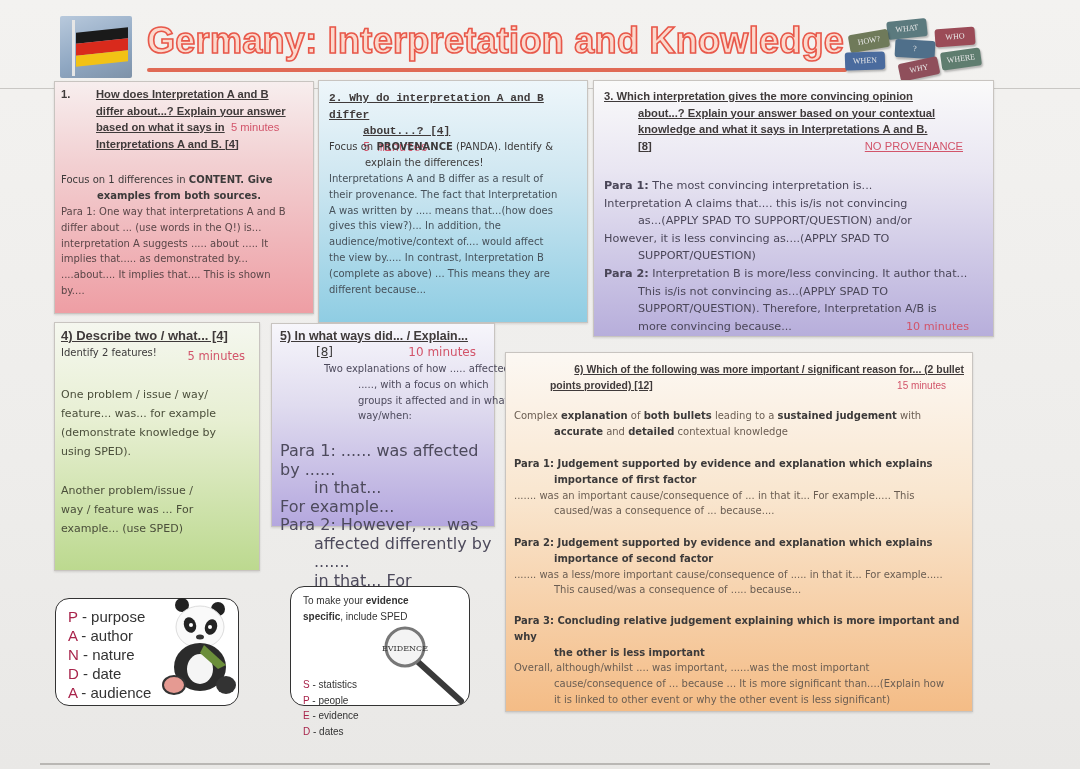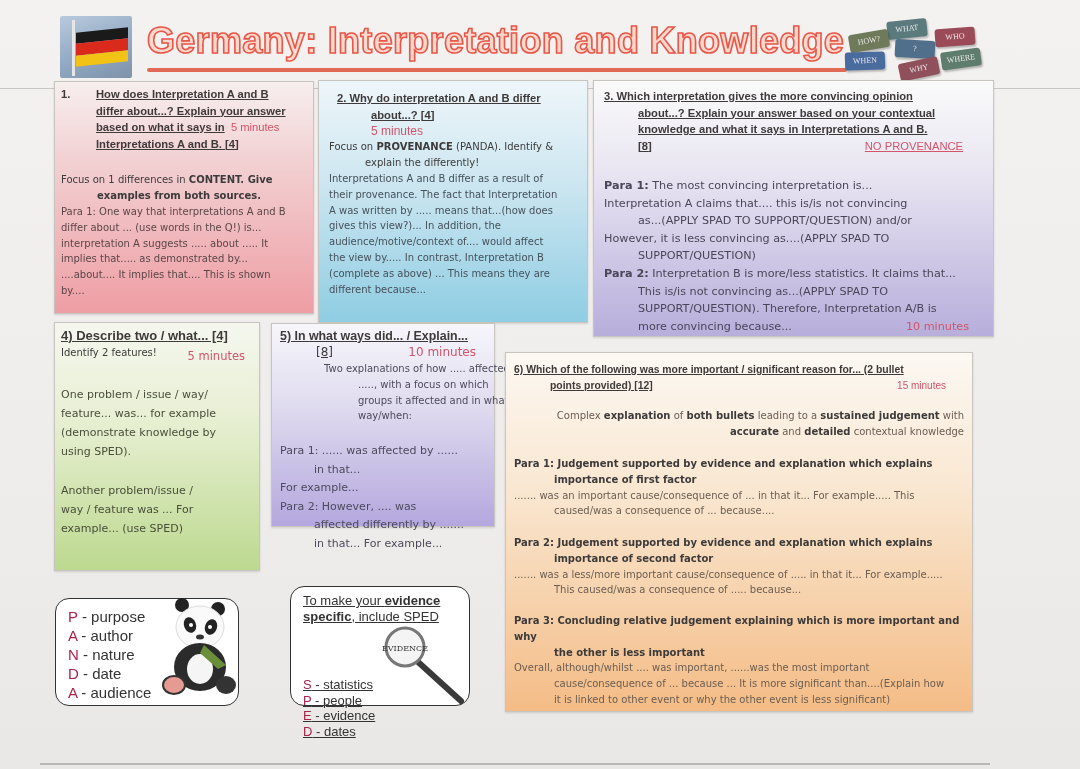--- a/index.html
+++ b/index.html
@@ -52,30 +52,30 @@
     background: linear-gradient(180deg,#f5f7ef 0%, #e7efd2 40%, #bcd98f 100%); }
   .c5 { left: 271px; top: 323px; width: 224px; height: 204px;
     background: linear-gradient(180deg,#f7f6fb 0%, #e0dcef 40%, #b4a7de 100%); }
   .c6 { left: 505px; top: 352px; width: 468px; height: 360px;
     background: linear-gradient(180deg,#fcf8f3 0%, #f9e6cf 40%, #f4bc86 100%); }
 
   .abs { position: absolute; }
   .f11 { font-size: 11.2px; line-height: 16.5px; }
   .f10 { font-size: 10px; line-height: 15.8px; }
   .f13 { font-size: 11px; line-height: 19px; }
-  .f12 { font-size: 11px; line-height: 18.5px; }
+  .f12 { font-size: 16px; line-height: 18.5px; }
   .ind { padding-left: 34px; }
   .ind2 { padding-left: 40px; }
 
   .pill { position: absolute; background: #fff; border: 1.6px solid #333; border-radius: 14px; }
   .panda-box { left: 55px; top: 598px; width: 184px; height: 108px; }
   .sped-box { left: 290px; top: 586px; width: 180px; height: 120px; }
   .acr { font-family: "Liberation Sans", sans-serif; font-size: 15px; line-height: 19px; color: #333; }
   .acr .L { color: #a8244b; }
-  .sp { font-family: "Liberation Sans", sans-serif; font-size: 13px; line-height: 15.5px; color: #333; text-decoration: underline; }
+  .sp { font-family: "Liberation Sans", sans-serif; font-size: 10px; line-height: 15.5px; color: #333; }
   .sp .L { color: #a8244b; }
 </style>
 </head>
 <body>
 
 <div class="page-top-line"></div>
 
 <div class="header">
   <div class="flag">
     <div class="flag-pole"></div>
@@ -114,30 +114,30 @@
     <div>Para 1: One way that interpretations A and B</div>
     <div>differ about ... (use words in the Q!) is...</div>
     <div>interpretation A suggests ..... about ..... It</div>
     <div>implies that..... as demonstrated by...</div>
     <div>....about.... It implies that.... This is shown</div>
     <div>by....</div>
   </div>
 </div>
 
 <div class="card c2">
-  <div class="abs q-title f11" style="left:18px;top:9px;width:255px;">
+  <div class="abs q-title f11" style="left:10px;top:9px;width:255px;font-family:Liberation Mono, monospace;">
     <div class="u">2. Why do interpretation A and B differ</div>
     <div style="display:flex;justify-content:space-between;padding-left:34px;flex-direction:column;">
       <span class="u">about...? [4]</span>
       <span class="red" style="font-weight:normal;font-size:12px;">5 minutes</span>
     </div>
   </div>
   <div class="abs f10" style="left:10px;top:58px;width:255px;">
     <div><span>Focus on </span><span class="b">PROVENANCE</span><span> (PANDA). Identify &amp;</span></div>
-    <div style="padding-left:36px;">explain the differently!</div>
+    <div style="padding-left:36px;">explain the differences!</div>
   </div>
   <div class="abs f10" style="left:10px;top:90px;width:258px;color:#46515a;">
     <div>Interpretations A and B differ as a result of</div>
     <div>their provenance. The fact that Interpretation</div>
     <div>A was written by ..... means that...(how does</div>
     <div>gives this view?)... In addition, the</div>
     <div>audience/motive/context of.... would affect</div>
     <div>the view by..... In contrast, Interpretation B</div>
     <div>(complete as above) ... This means they are</div>
     <div>different because...</div>
@@ -153,21 +153,21 @@
       <span class="u">[8]</span>
       <span class="red" style="font-weight:normal;text-decoration:underline;">NO PROVENANCE</span>
     </div>
   </div>
   <div class="abs f11" style="left:10px;top:96px;width:385px;line-height:17.6px;color:#4a4658;">
     <div><span class="b">Para 1:</span><span> The most convincing interpretation is...</span></div>
     <div>Interpretation A claims that.... this is/is not convincing</div>
     <div class="ind">as...(APPLY SPAD TO SUPPORT/QUESTION) and/or</div>
     <div>However, it is less convincing as....(APPLY SPAD TO</div>
     <div class="ind">SUPPORT/QUESTION)</div>
-    <div><span class="b">Para 2:</span><span> Interpretation B is more/less statistics. It claims that...</span></div>
+    <div><span class="b">Para 2:</span><span> Interpretation B is more/less convincing. It author that...</span></div>
     <div class="ind">This is/is not convincing as...(APPLY SPAD TO</div>
     <div class="ind">SUPPORT/QUESTION). Therefore, Interpretation A/B is</div>
     <div class="ind" style="display:flex;justify-content:space-between;padding-right:20px;">
       <span>more convincing because...</span>
       <span class="red">10 minutes</span>
     </div>
   </div>
 </div>
 
 <div class="card c4">
@@ -209,28 +209,28 @@
     <div>Para 1: ...... was affected by ......</div>
     <div class="ind">in that...</div>
     <div>For example...</div>
     <div>Para 2: However, .... was</div>
     <div class="ind">affected differently by .......</div>
     <div class="ind">in that... For example...</div>
   </div>
 </div>
 
 <div class="card c6">
-  <div class="abs q-title f10" style="left:8px;top:9px;width:450px;font-size:10.4px;">
+  <div class="abs q-title f10" style="left:8px;top:9px;width:450px;font-size:10.4px;text-align:right;">
     <div class="u">6) Which of the following was more important / significant reason for... (2 bullet</div>
     <div style="display:flex;justify-content:space-between;padding-left:36px;padding-right:18px;">
       <span class="u">points provided) [12]</span>
       <span class="red" style="font-weight:normal;font-size:10px;">15 minutes</span>
     </div>
   </div>
-  <div class="abs f10" style="left:8px;top:55px;width:450px;color:#6a5d52;text-align:right;">
+  <div class="abs f10" style="left:8px;top:55px;width:450px;color:#6a5d52;">
     <div><span>Complex </span><span class="b" style="color:#3c3a3a">explanation</span><span> of </span><span class="b" style="color:#3c3a3a">both bullets</span><span> leading to a </span><span class="b" style="color:#3c3a3a">sustained judgement</span><span> with</span></div>
     <div class="ind2"><span class="b" style="color:#3c3a3a">accurate</span><span> and </span><span class="b" style="color:#3c3a3a">detailed</span><span> contextual knowledge</span></div>
   </div>
   <div class="abs f10" style="left:8px;top:103px;width:452px;">
     <div class="b">Para 1:  Judgement supported by evidence and explanation which explains</div>
     <div class="b ind2">importance of first factor</div>
     <div style="color:#6a5d52;">....... was an important cause/consequence of ... in that it... For example..... This</div>
     <div class="ind2" style="color:#6a5d52;">caused/was a consequence of ... because....</div>
   </div>
   <div class="abs f10" style="left:8px;top:182px;width:452px;">

